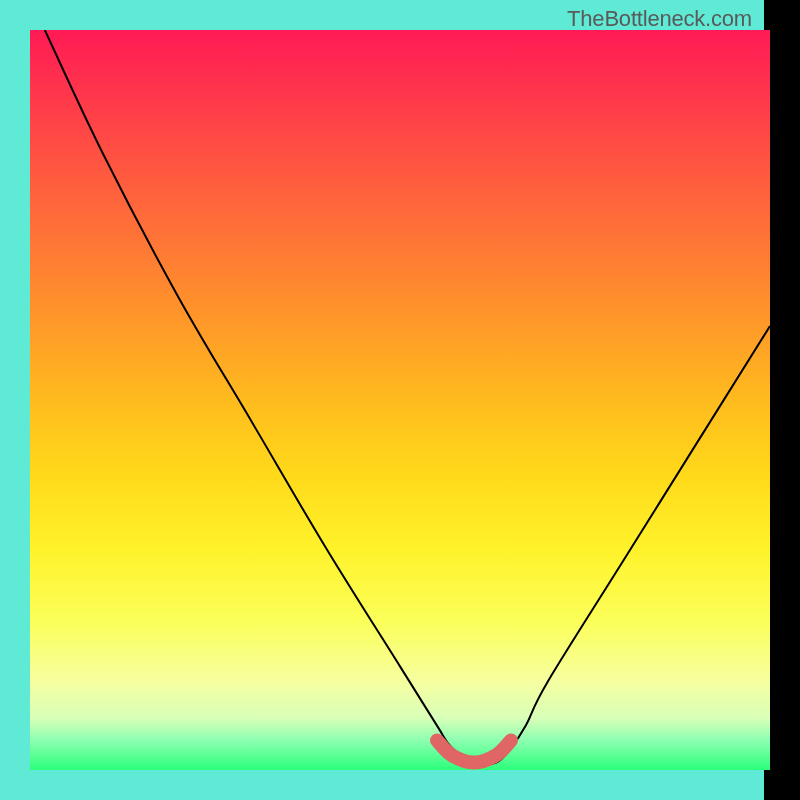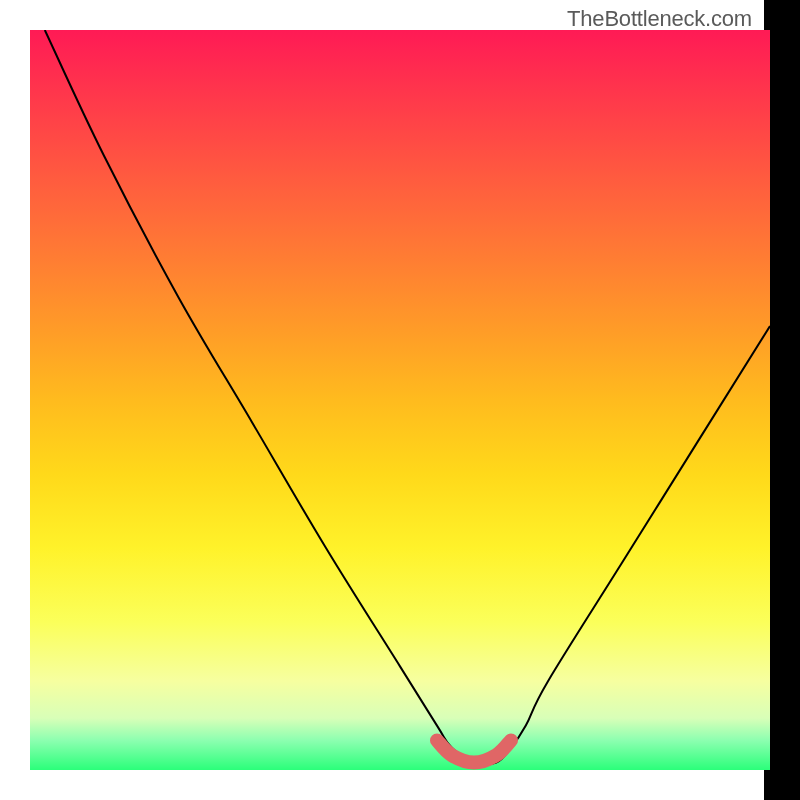--- a/index.html
+++ b/index.html
@@ -10,21 +10,21 @@
     background: #000;
     overflow: hidden;
     font-family: Arial, Helvetica, sans-serif;
   }
   .frame {
     position: absolute;
     left: 0;
     top: 0;
     width: 764px;
     height: 800px;
-    background: #ffffff;
+    background: #5eead4;
   }
   .plot {
     position: absolute;
     left: 30px;
     top: 30px;
     width: 740px;
     height: 740px;
     background: linear-gradient(
       to bottom,
       #ff1a55 0%,

